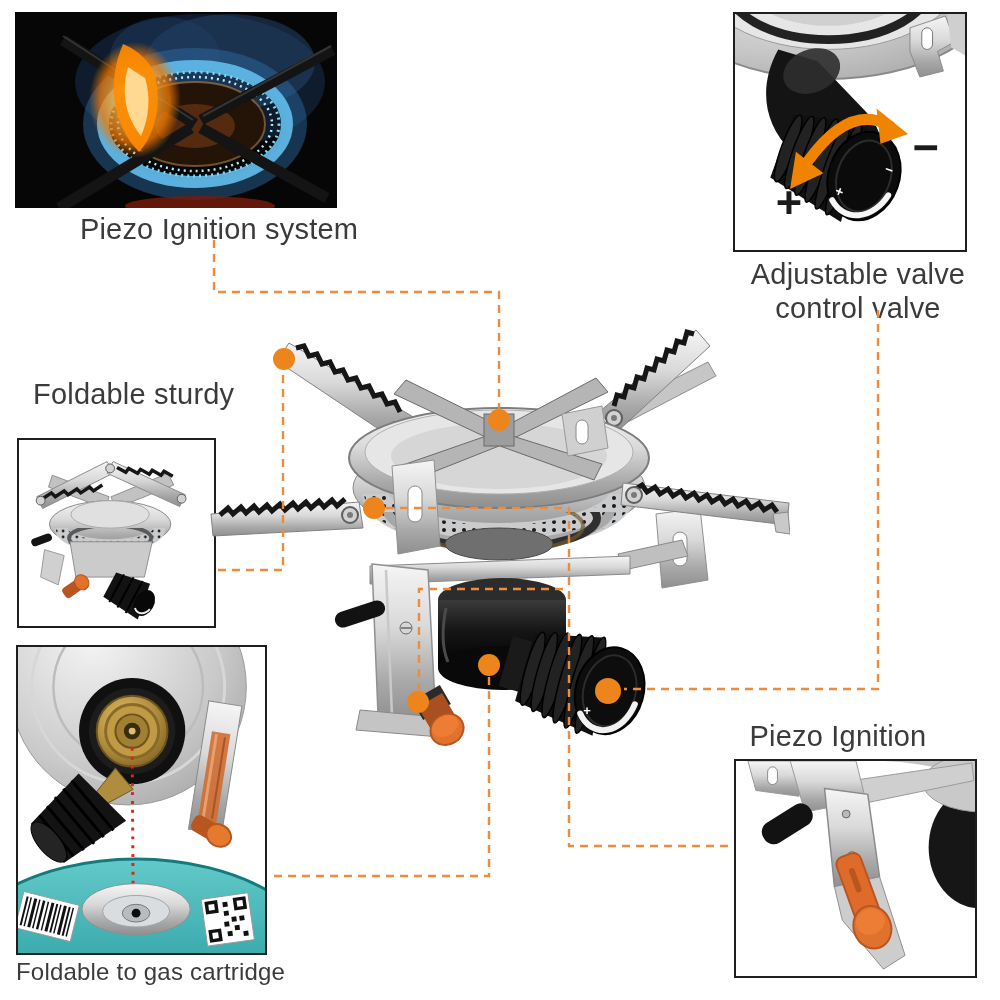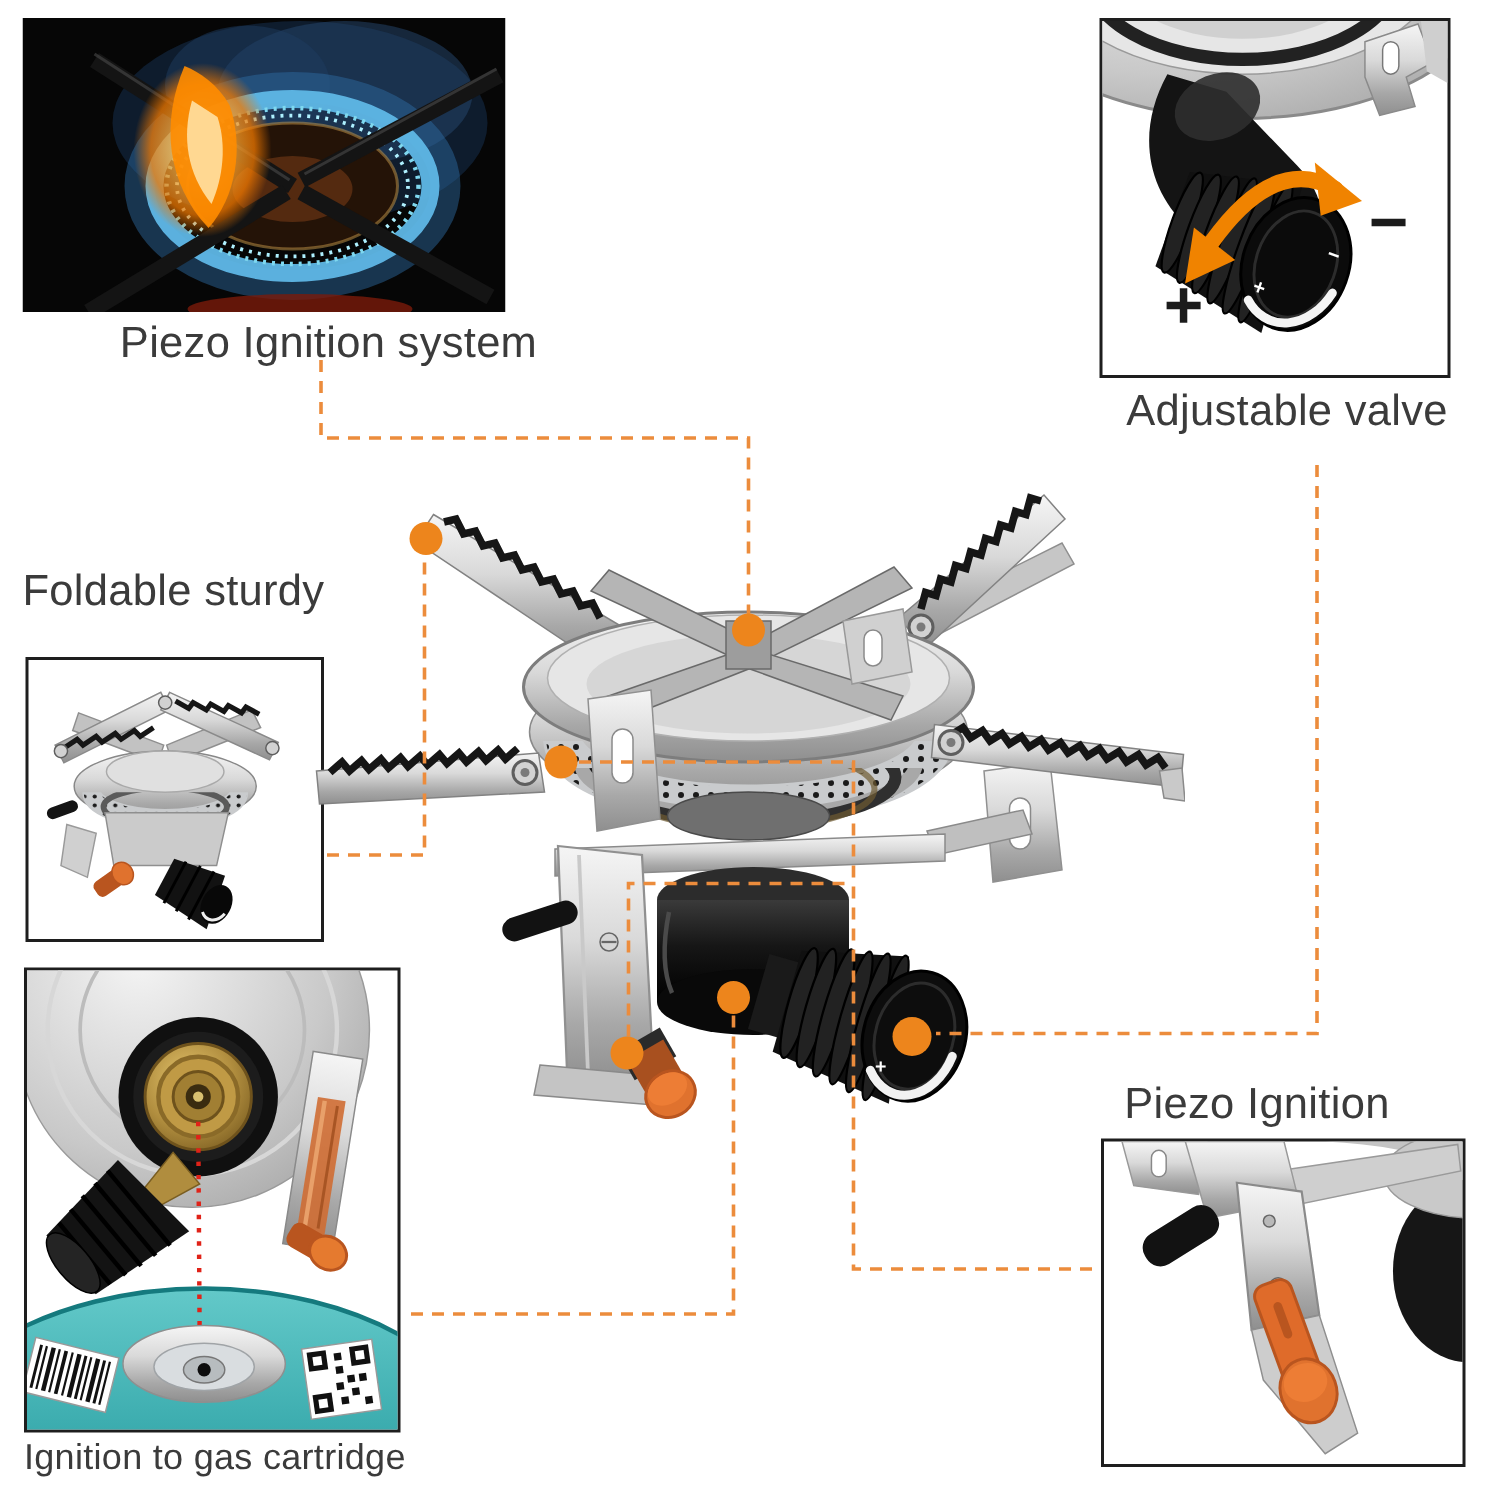--- a/index.html
+++ b/index.html
@@ -126,23 +126,24 @@
         <polygon points="56,178 62,140 90,162"></polygon>
         <polygon points="176,122 144,96 148,132"></polygon>
       </g>
       <text x="55" y="208" font-size="46" font-weight="bold" fill="#1b1b1b" text-anchor="middle">+</text>
       <text x="194" y="152" font-size="46" font-weight="bold" fill="#1b1b1b" text-anchor="middle">−</text>
     </svg>
   </div>
 
   <div class="abs callout-label center" style="left:733px;top:257px;width:250px">
     <div>Adjustable valve</div>
-  </div>
-
-  <div class="abs callout-label" style="left:15px;top:377px">
+    <div>control valve</div>
+  </div>
+
+  <div class="abs callout-label" style="left:33px;top:377px">
     <div>Foldable sturdy</div>
   </div>
 
   <div class="inset" style="left:17px;top:438px;width:199px;height:190px">
     <svg viewBox="0 0 199 190">
       <defs>
           <clipPath id="fclip">
             <rect x="20" y="90" width="160" height="40"></rect>
           </clipPath>
         </defs>
@@ -250,21 +251,21 @@
             <rect x="20" y="26" width="5" height="5"></rect>
           <rect x="36" y="22" width="5" height="5"></rect>
             <rect x="22" y="36" width="5" height="5"></rect>
           <rect x="30" y="31" width="5" height="5"></rect>
             <rect x="38" y="38" width="5" height="5"></rect>
         </g>
       </g>
     </svg>
   </div>
 
-  <div class="abs callout-label label-bl" style="left:16px;top:958px">Ignition to gas cartridge</div>
+  <div class="abs callout-label label-bl" style="left:16px;top:958px">Foldable to gas cartridge</div>
 
   <div class="abs callout-label center" style="left:713px;top:719px;width:250px">Piezo Ignition system</div>
 
   <div class="inset" style="left:734px;top:759px;width:243px;height:219px">
     <svg viewBox="0 0 243 219">
       <path d="M150,0 A170,80 0 0 1 243,18 L243,0 Z" fill="#c4c4c4"></path>
       <ellipse cx="248" cy="88" rx="52" ry="62" fill="#161616"></ellipse>
       <ellipse cx="252" cy="22" rx="62" ry="30" fill="#c9c9c9" stroke="#9a9a9a"></ellipse>
       <polygon points="12,0 70,0 64,36 20,30" fill="url(#metalV)" stroke="#999"></polygon>
       <rect x="32" y="6" width="10" height="18" rx="5" fill="#fff" stroke="#888"></rect>

